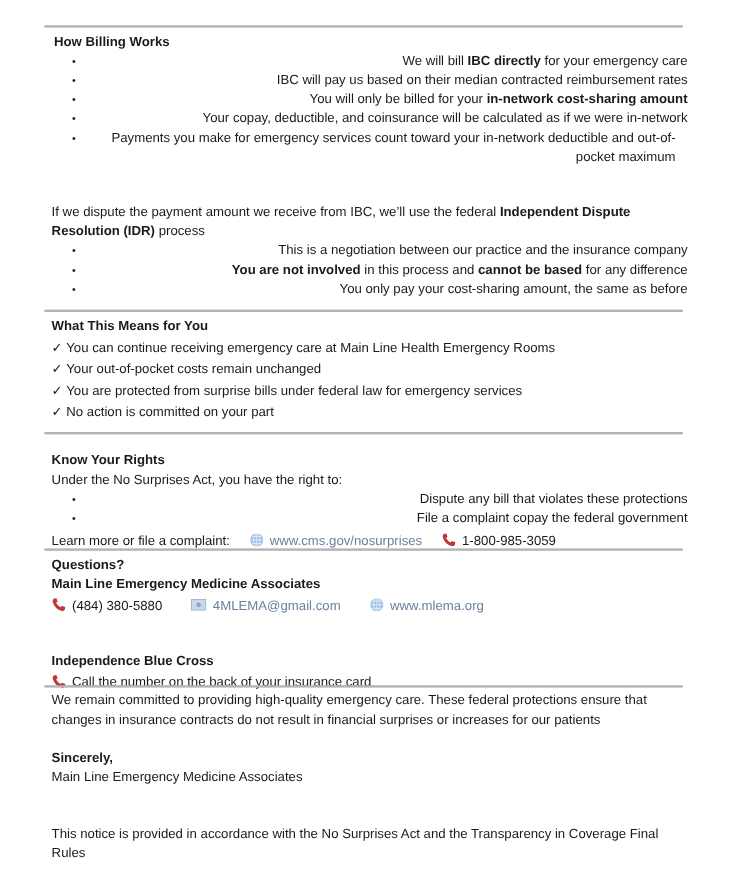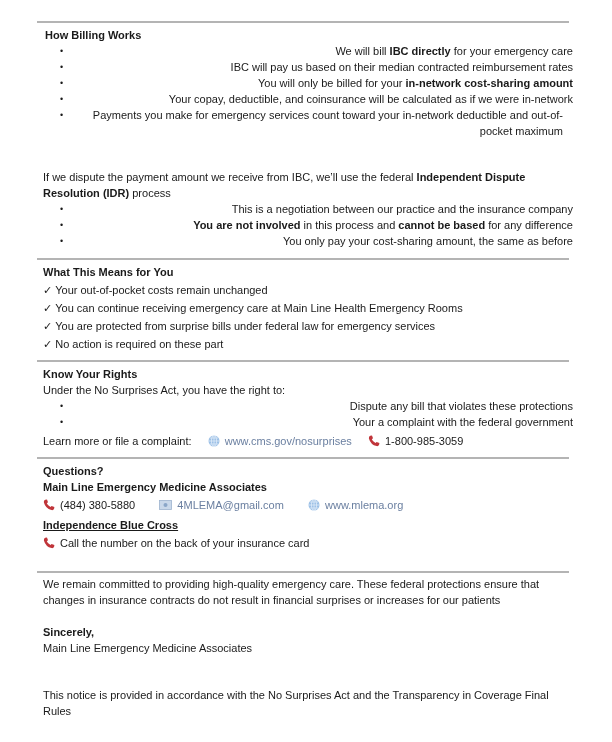--- a/index.html
+++ b/index.html
@@ -49,34 +49,34 @@
       <li><span>This is a negotiation between our practice and the insurance company</span></li>
       <li><b>You are not involved</b><span> in this process and </span><b>cannot be based</b><span> for any difference</span></li>
       <li><span>You only pay your cost-sharing amount, the same as before</span></li>
     </ul>
   </div>
 
   <div class="rule" style="top:258px;"></div>
 
   <div class="block" style="top:264px;">
     <div class="h" style="margin-bottom:2px;">What This Means for You</div>
+    <div class="check-row"><span class="check">✓</span><span>You can continue receiving emergency care at Main Line Health Emergency Rooms</span></div>
     <div class="check-row"><span class="check">✓</span><span>Your out-of-pocket costs remain unchanged</span></div>
-    <div class="check-row"><span class="check">✓</span><span>You can continue receiving emergency care at Main Line Health Emergency Rooms</span></div>
     <div class="check-row"><span class="check">✓</span><span>You are protected from surprise bills under federal law for emergency services</span></div>
-    <div class="check-row"><span class="check">✓</span><span>No action is required on these part</span></div>
+    <div class="check-row"><span class="check">✓</span><span>No action is committed on your part</span></div>
   </div>
 
   <div class="rule" style="top:360px;"></div>
 
-  <div class="block" style="top:366px;">
+  <div class="block" style="top:376px;">
     <div class="h">Know Your Rights</div>
     <p>Under the No Surprises Act, you have the right to:</p>
     <ul>
       <li><span>Dispute any bill that violates these protections</span></li>
-      <li><span>Your a complaint with the federal government</span></li>
+      <li><span>File a complaint copay the federal government</span></li>
     </ul>
     <div style="margin-top:3px;">
       <span>Learn more or file a complaint:</span>
       <span style="display:inline-block;width:10px;"></span>
       <svg class="icon globe-icon" viewBox="0 0 12 12">
           <circle cx="6" cy="6" r="5.5" fill="#9cc0e6"></circle>
           <path d="M0.5 6h11M6 0.5v11M2 3h8M2 9h8" stroke="#e8f1fb" stroke-width="0.7" fill="none"></path>
           <ellipse cx="6" cy="6" rx="2.6" ry="5.5" stroke="#e8f1fb" stroke-width="0.7" fill="none"></ellipse>
         </svg><a class="link">www.cms.gov/nosurprises</a>
       <span style="display:inline-block;width:10px;"></span>
@@ -100,21 +100,21 @@
           <rect x="0.5" y="0.5" width="12" height="9" fill="#c9d8ea" stroke="#9db3cf" stroke-width="0.8"></rect>
           <circle cx="6.5" cy="5" r="2" fill="#8aa6c8"></circle>
         </svg><a class="link">4MLEMA@gmail.com</a>
       <span class="gap"></span>
       <svg class="icon globe-icon" viewBox="0 0 12 12">
           <circle cx="6" cy="6" r="5.5" fill="#9cc0e6"></circle>
           <path d="M0.5 6h11M6 0.5v11M2 3h8M2 9h8" stroke="#e8f1fb" stroke-width="0.7" fill="none"></path>
           <ellipse cx="6" cy="6" rx="2.6" ry="5.5" stroke="#e8f1fb" stroke-width="0.7" fill="none"></ellipse>
         </svg><a class="link">www.mlema.org</a>
     </div>
-    <div class="h" style="margin-top:4px;text-decoration:underline;">Independence Blue Cross</div>
+    <div class="h" style="margin-top:30px;">Independence Blue Cross</div>
     <div style="margin-top:2px;">
       <svg class="icon phone-icon" viewBox="0 0 12 12">
           <path d="M2.2 0.8 L4 0.5 L5 3.2 L3.8 4.3 Q4.8 6.8 7.5 8 L8.6 6.9 L11.4 7.9 L11.1 9.8 Q10.5 11.4 8.6 11.1 Q2.6 9.6 0.9 3.4 Q0.6 1.4 2.2 0.8Z" fill="#c0353a"></path>
         </svg><span>Call the number on the back of your insurance card</span>
     </div>
   </div>
 
   <div class="rule" style="top:571px;"></div>
 
   <div class="block" style="top:576px;">

